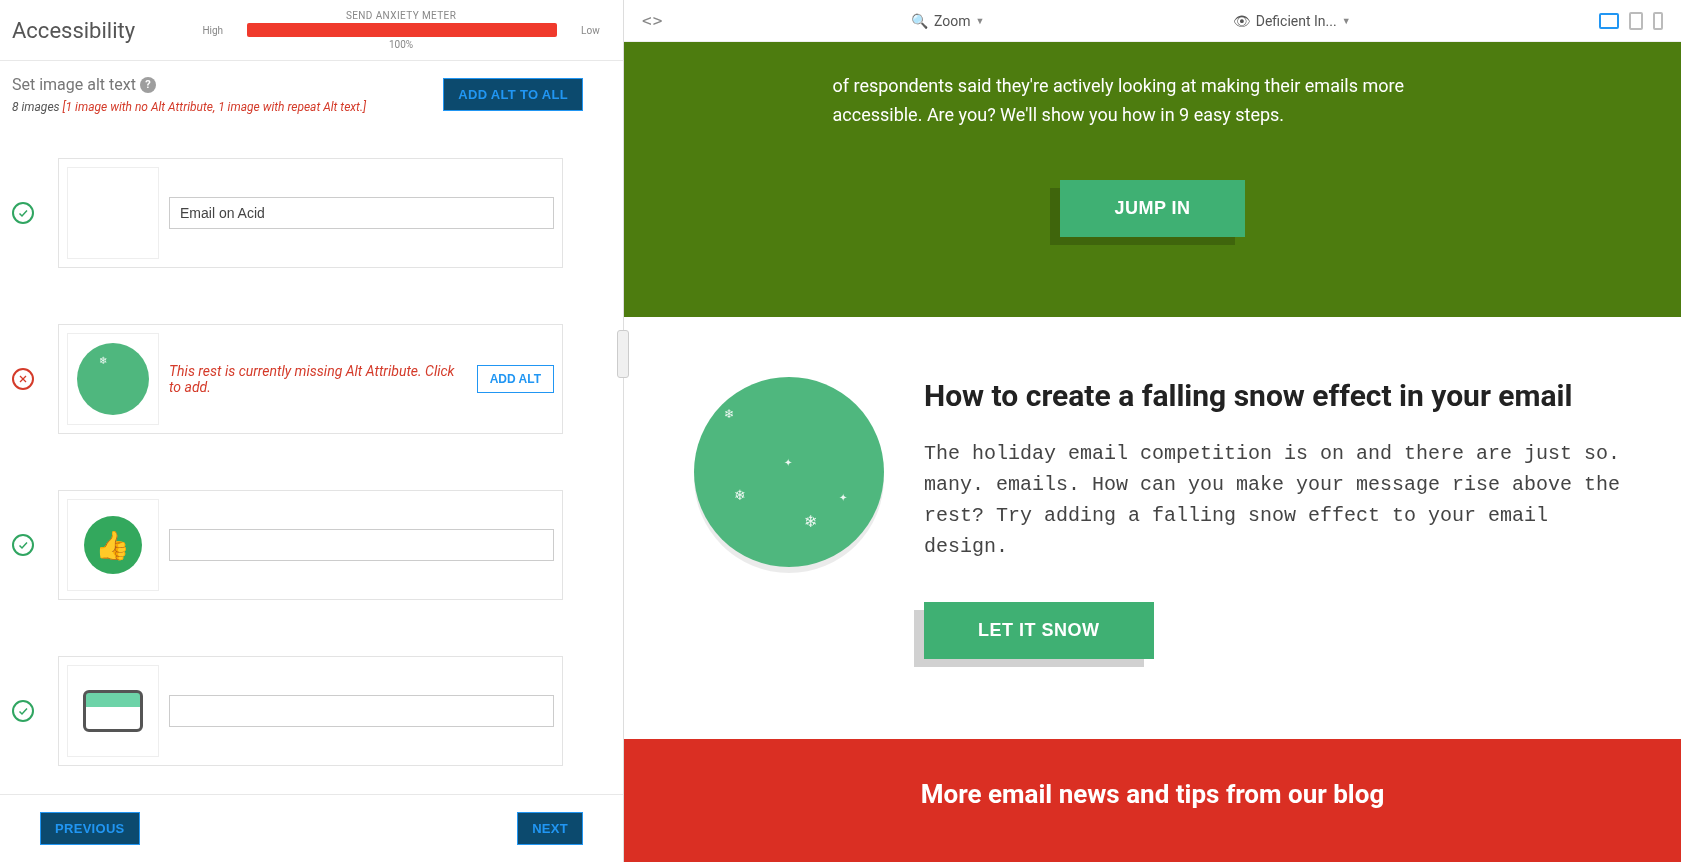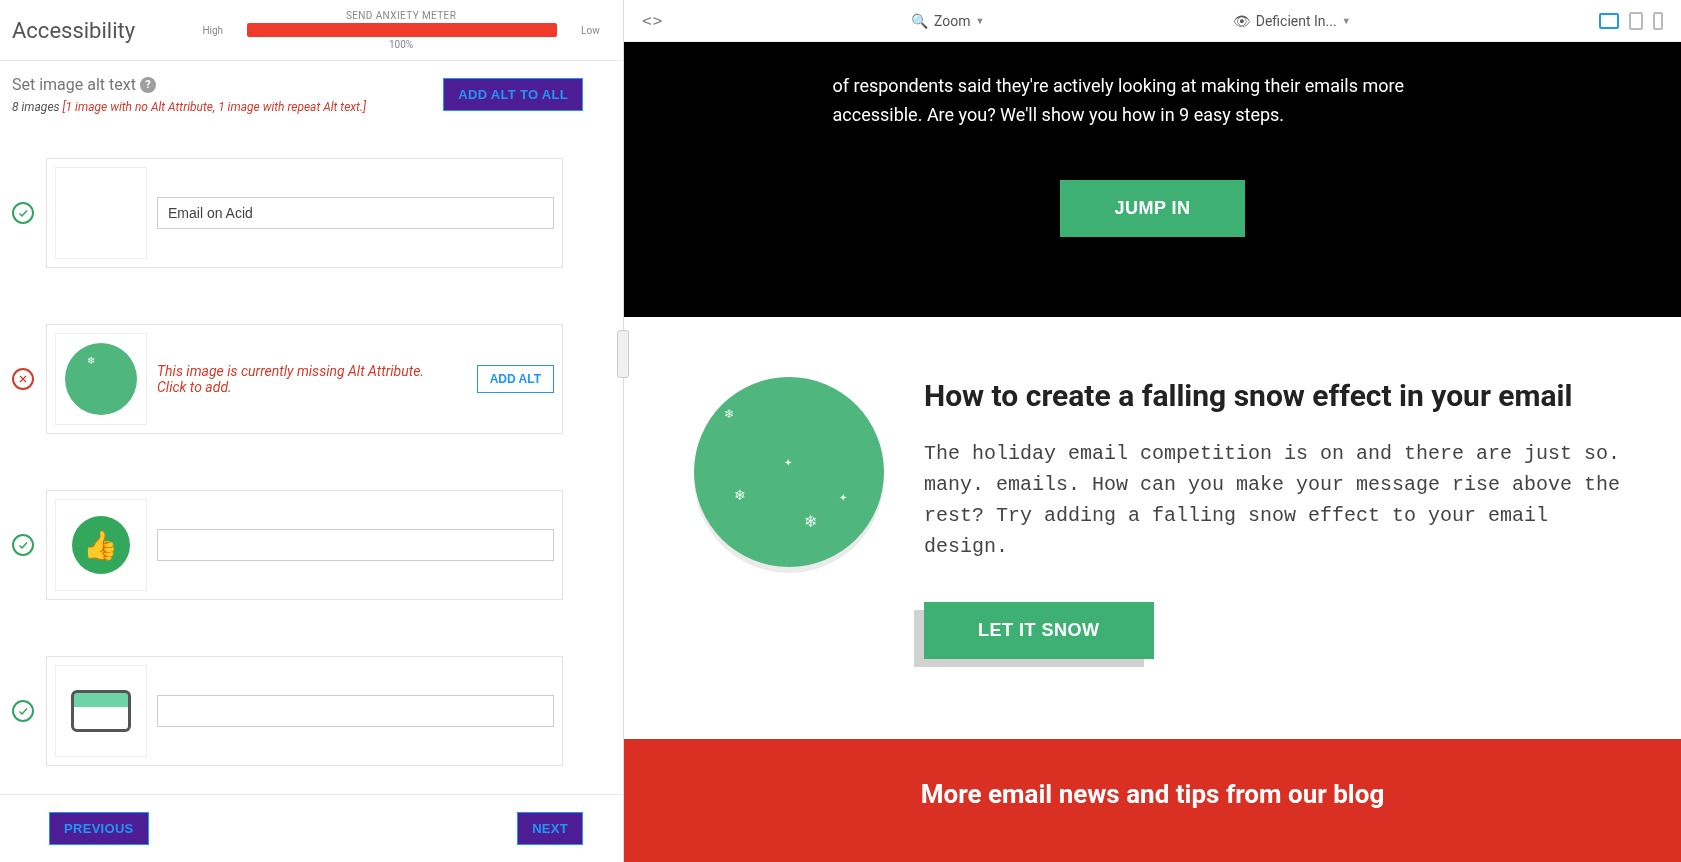--- a/index.html
+++ b/index.html
@@ -16,24 +16,24 @@
   .meter-end { font-size: 10px; color: #888; }
   .meter-bar { width: 310px; height: 14px; background: #f03a2c; border-radius: 2px; position: relative; }
   .meter-pct { font-size: 10px; color: #888; margin-top: 2px; }
 
   .subhead { display: flex; align-items: center; justify-content: space-between; padding: 14px 40px 4px 12px; }
   .subhead-left { display: flex; flex-direction: column; gap: 6px; }
   .subhead-title { font-size: 16px; color: #777; display: flex; align-items: center; gap: 4px; }
   .help-icon { width: 16px; height: 16px; border-radius: 50%; background: #9e9e9e; color: #fff; font-size: 11px; display: inline-flex; align-items: center; justify-content: center; font-weight: 700; }
   .subhead-meta { font-size: 12px; color: #555; font-style: italic; }
   .subhead-meta .warn { color: #d43b2a; }
-  .btn-outline-blue { border: 1px solid #2196f3; color: #2196f3; background: #4c1d95; padding: 8px 14px; font-size: 13px; font-weight: 600; cursor: pointer; letter-spacing: .3px; margin-left: 9px; }
+  .btn-outline-blue { border: 1px solid #2196f3; color: #2196f3; background: #0c4a6e; padding: 8px 14px; font-size: 13px; font-weight: 600; cursor: pointer; letter-spacing: .3px; }
 
   .scroll-area { flex: 1; overflow-y: auto; padding: 40px 60px 20px 12px; }
-  .alt-row { display: flex; align-items: center; gap: 12px; margin-bottom: 56px; }
+  .alt-row { display: flex; align-items: center; gap: 24px; margin-bottom: 56px; }
   .status-dot { width: 22px; height: 22px; border-radius: 50%; border: 2px solid #30a561; display: flex; align-items: center; justify-content: center; flex-shrink: 0; }
   .status-dot svg { width: 12px; height: 12px; }
   .status-dot.err { border-color: #d43b2a; }
   .card { flex: 1; border: 1px solid #e3e3e3; padding: 8px; display: flex; align-items: center; gap: 10px; background:#fff; }
   .thumb { width: 92px; height: 92px; border: 1px solid #eee; display: flex; align-items: center; justify-content: center; flex-shrink: 0; background:#fff; }
   .alt-input { flex: 1; height: 32px; border: 1px solid #ccc; padding: 0 10px; font-size: 14px; color:#444; }
   .missing-msg { flex:1; font-size: 14px; color: #d43b2a; font-style: italic; padding-right:10px; }
   .add-alt-btn { border: 1px solid #2196f3; color: #2196f3; background: #fff; padding: 6px 12px; font-size: 12px; font-weight: 600; cursor: pointer; }
 
   .bottom-nav { height: 68px; border-top: 1px solid #e8e8e8; display:flex; align-items:center; justify-content:space-between; padding: 0 40px; background:#fff; }
@@ -48,21 +48,21 @@
   .tb-item { display:flex; align-items:center; gap:5px; cursor:pointer; }
   .tb-item .tri { font-size:9px; color:#888; }
   .device-icons { display:flex; gap:10px; align-items:center; }
   .dev { width:20px; height:16px; border:2px solid #bbb; border-radius:2px; }
   .dev.active { border-color:#2196f3; }
   .dev.tablet { width:14px; height:18px; }
   .dev.phone { width:10px; height:18px; }
 
   .preview-scroll { flex:1; overflow:hidden; position:relative; }
   .email-body { width:100%; height:100%; overflow-y:auto; }
-  .hero-red { background:#000000; color:#fff; padding: 0 36px 80px; }
+  .hero-red { background:#4d7c0f; color:#fff; padding: 0 36px 80px; }
   .hero-red p { font-size:18px; line-height:1.6; max-width:640px; margin:0 auto; padding-top:30px; }
   .cta-wrap { display:flex; justify-content:center; margin-top:50px; }
   .cta-btn { background:#3fb073; color:#fff; border:none; padding:18px 54px; font-size:18px; font-weight:700; letter-spacing:.5px; cursor:pointer; position:relative; box-shadow:-10px 8px 0 0 rgba(0,0,0,.18); }
 
   .section-white { background:#fff; padding:60px 60px 80px; display:flex; gap:40px; align-items:flex-start; }
   .circle-img { width:190px; height:190px; border-radius:50%; background:#4fb77e; position:relative; flex-shrink:0; margin-left:10px; box-shadow:0 6px 0 rgba(0,0,0,.08); }
   .flake { position:absolute; color:#fff; opacity:.9; }
   .section-text h2 { font-size:30px; font-weight:700; color:#222; line-height:1.25; margin-bottom:24px; }
   .section-text p { font-size:20px; color:#444; line-height:1.55; margin-bottom:40px;font-family:Liberation Mono, monospace; }
 
@@ -133,21 +133,21 @@
               <line x1="6" y1="6" x2="18" y2="18"></line>
               <line x1="18" y1="6" x2="6" y2="18"></line>
             </svg>
         </div>
         <div class="card">
           <div class="thumb">
             <div class="thumb-green-circle">
               <span class="flake" style="top:12px;left:22px;font-size:10px">❄</span>
             </div>
           </div>
-          <div class="missing-msg">This image is currently missing Alt Attribute. Click to add.</div>
+          <div class="missing-msg">This rest is currently missing Alt Attribute. Click to add.</div>
           <button class="add-alt-btn">ADD ALT</button>
         </div>
       </div>
 
       <div class="alt-row">
         <div class="status-dot">
           <svg viewBox="0 0 24 24" fill="none" stroke="#30a561" stroke-width="3">
               <polyline points="5 13 10 18 20 7"></polyline>
             </svg>
         </div>

